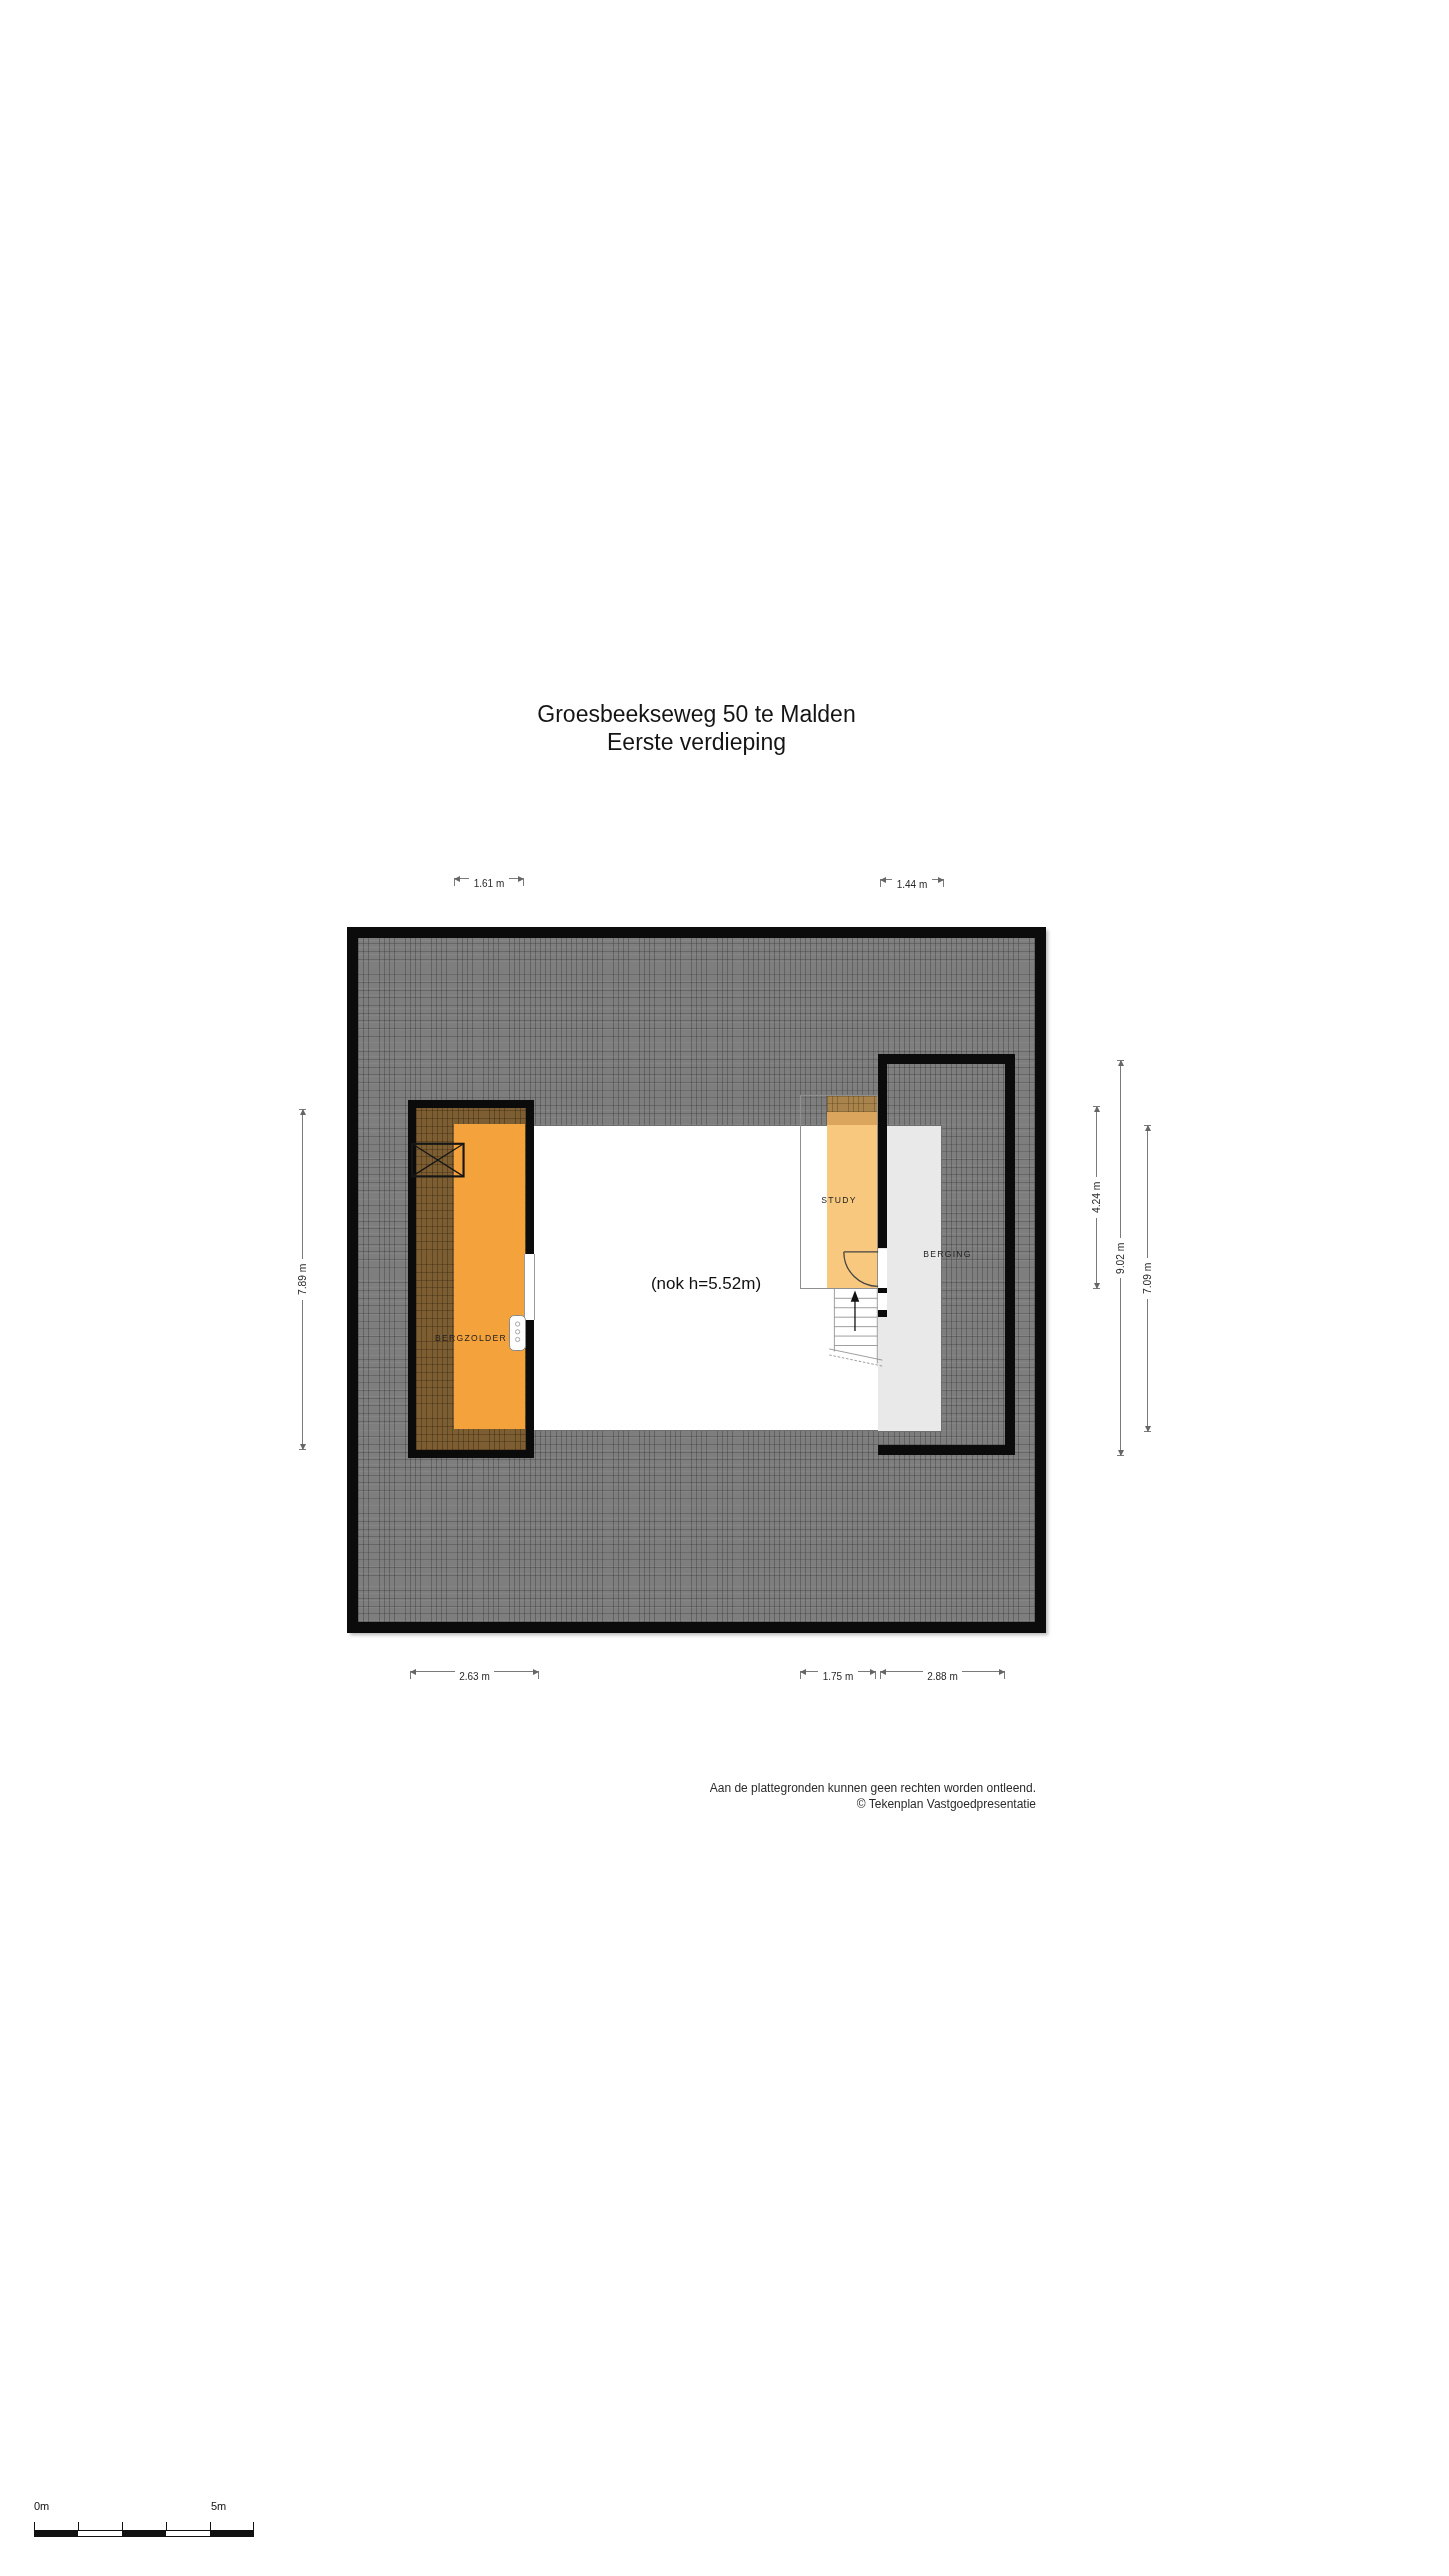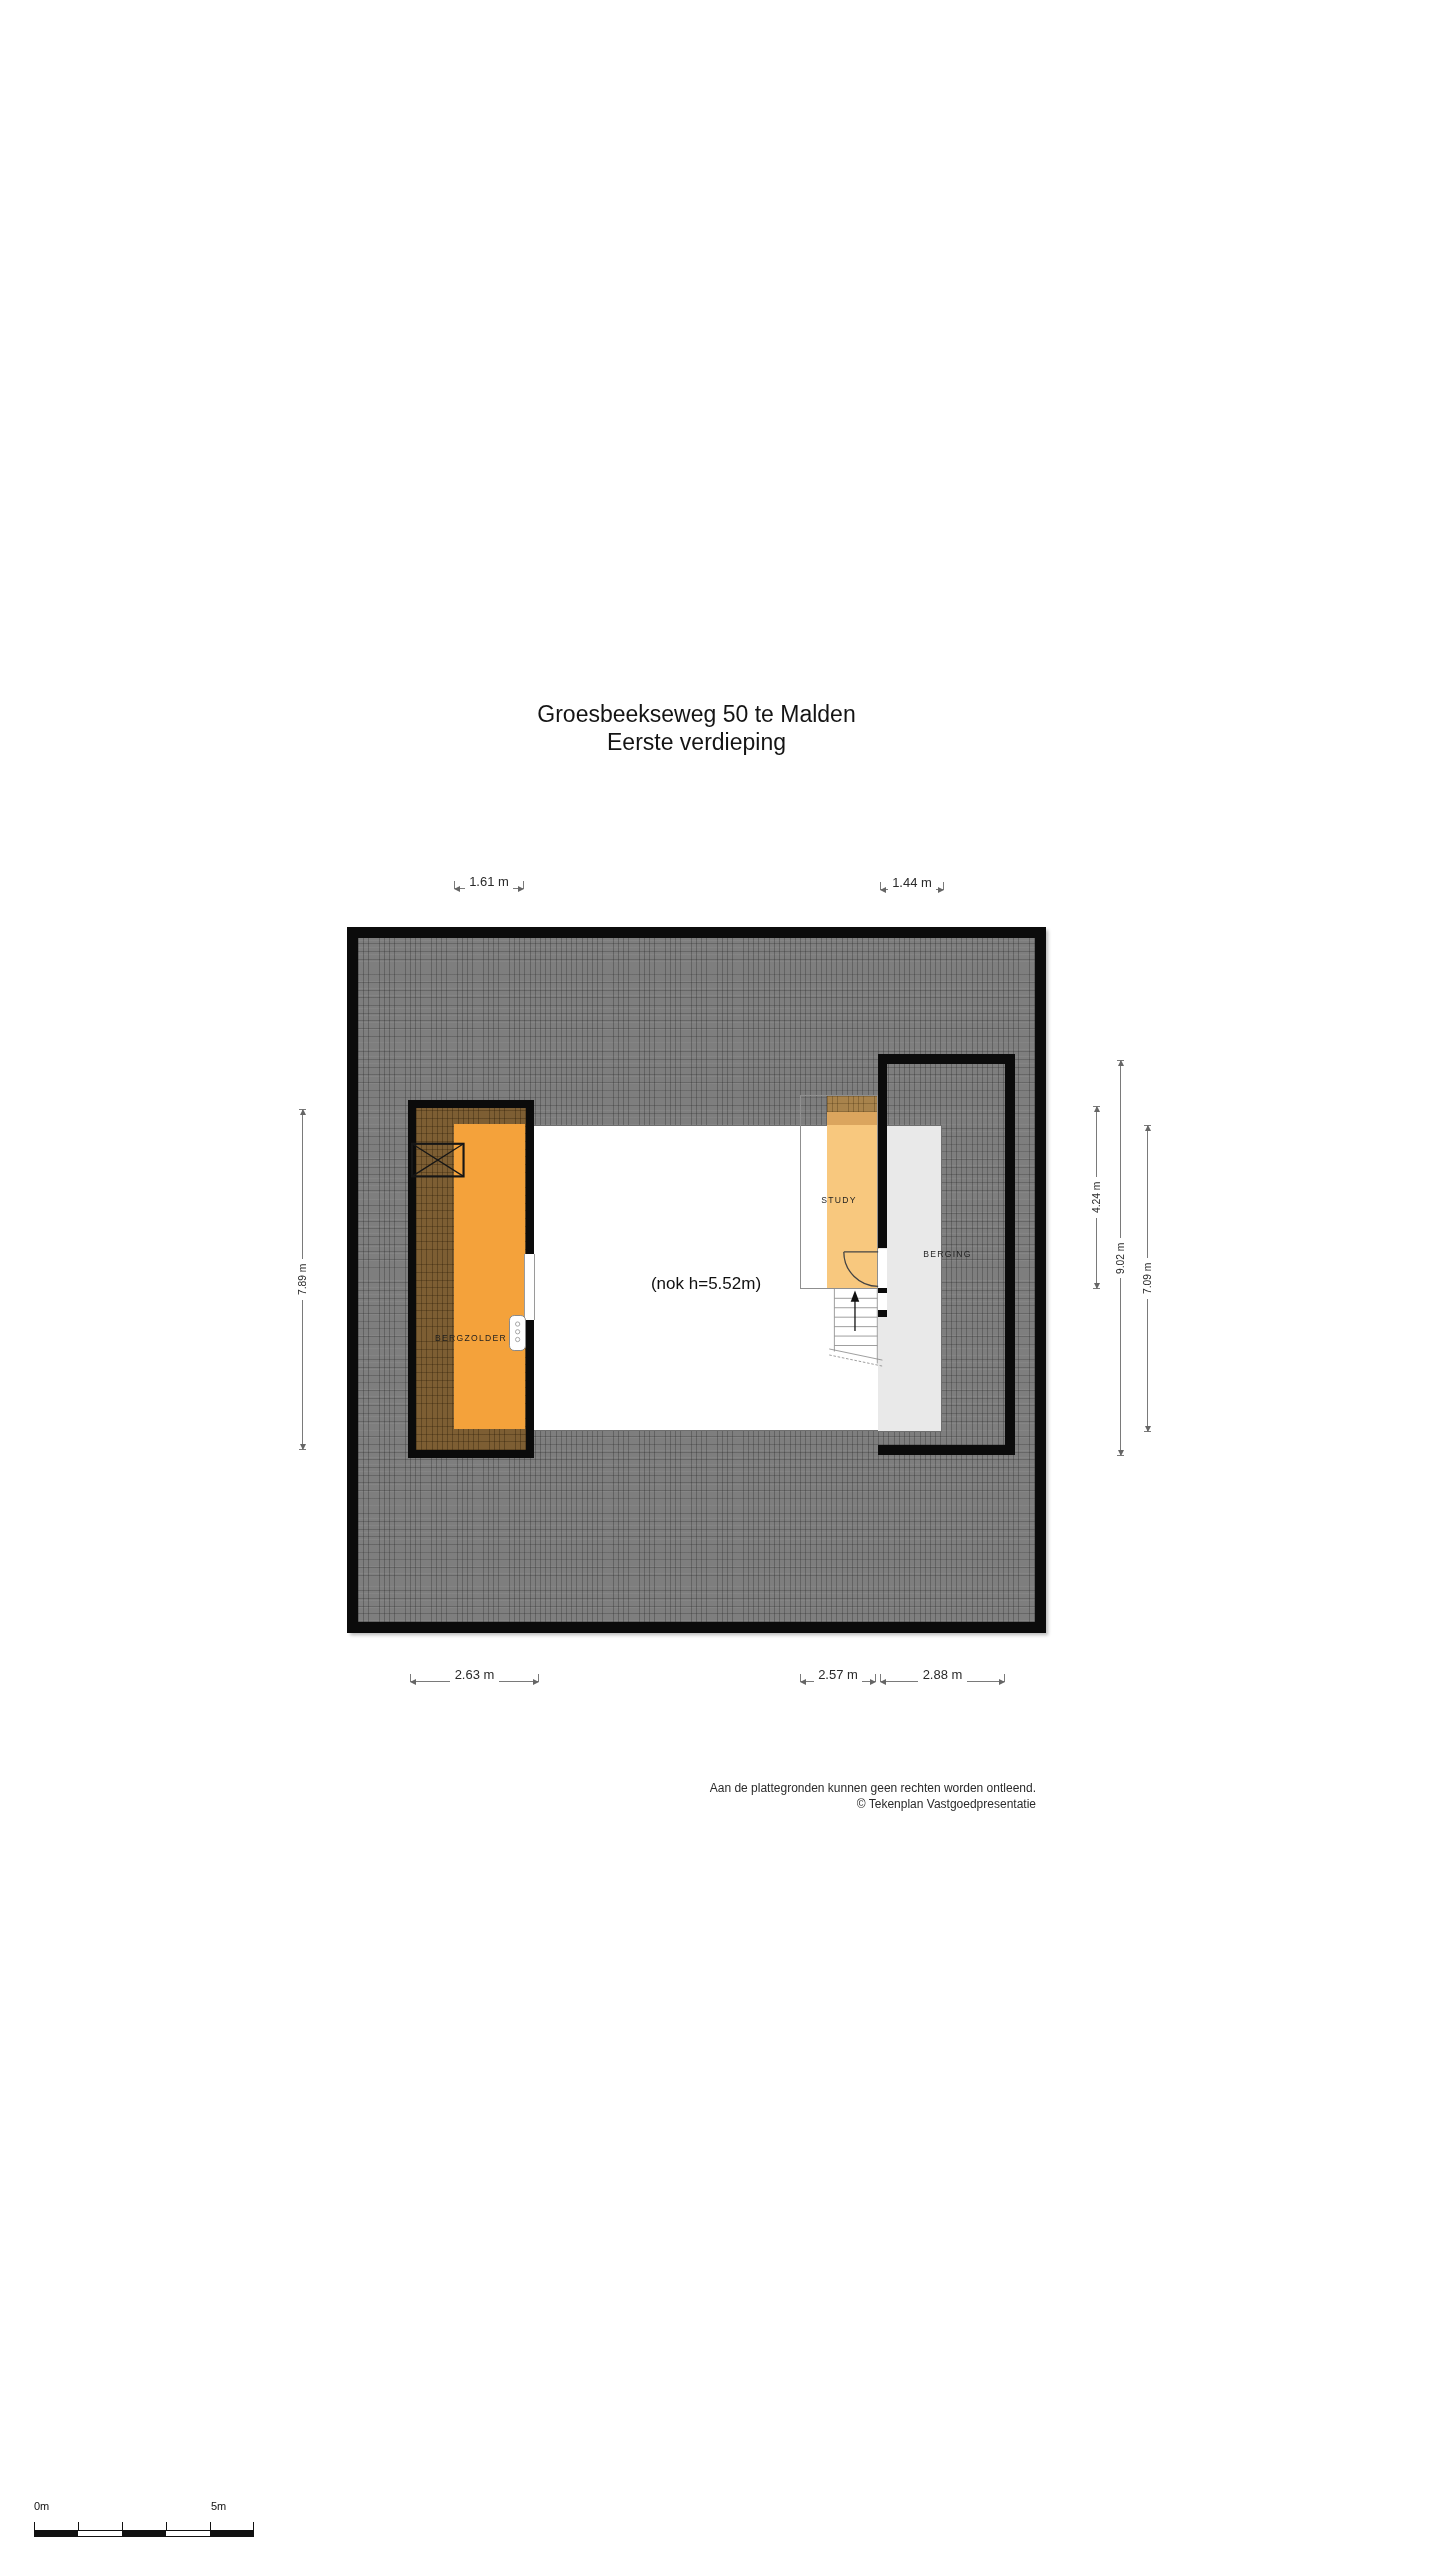--- a/index.html
+++ b/index.html
@@ -53,22 +53,22 @@
   .study-orange{left:827px;top:1125px;width:52px;height:164px;background:#f8c87e;}
   .wall{background:#0b0b0b;}
   .gap-white{background:#ffffff;}
   .door-gap-left{left:524px;top:1254px;width:11px;height:66px;background:#ffffff;
                  border-left:0.9px solid #9a9a9a;border-right:0.9px solid #9a9a9a;box-sizing:border-box;}
   .radiator{left:509px;top:1315px;width:17px;height:36px;background:#ffffff;
             border:0.9px solid #8a8a8a;border-radius:5.2px;box-sizing:border-box;}
   .nok-note{left:534px;top:1274px;width:344px;text-align:center;font-size:17px;color:#101010;}
 
   
-  .dim-h{position:absolute;height:11px;display:flex;align-items:flex-end;
-         font-size:13px;color:#2a2a2a;white-space:nowrap;}
+  .dim-h{position:absolute;height:11px;display:flex;align-items:flex-start;
+         font-size:10px;color:#2a2a2a;white-space:nowrap;}
   .dim-h .tick{width:0.9px;height:7.7px;background:#7a7a7a;}
   .dim-h .ln{position:relative;flex:1;height:0;border-top:0.9px solid #7a7a7a;}
   .dim-h .ln.a::before{content:"";position:absolute;left:-0.9px;top:-3.4px;width:0;height:0;
          border-style:solid;border-width:3px 6.9px 3px 0;
          border-color:transparent #666 transparent transparent;}
   .dim-h .ln.b::after{content:"";position:absolute;right:-0.9px;top:-3.4px;width:0;height:0;
          border-style:solid;border-width:3px 0 3px 6.9px;
          border-color:transparent transparent transparent #666;}
   .dim-h .dlabel{padding:0 4.3px;}
   .dim-v{position:absolute;width:11px;display:flex;flex-direction:column;align-items:center;
@@ -148,21 +148,21 @@
 <div class="dim-h" style="left:410px;top:1671px;width:129px">
   <i class="tick"></i>
     <i class="ln a"></i>
     <span class="dlabel">2.63 m</span>
     <i class="ln b"></i>
     <i class="tick"></i>
 </div>
 <div class="dim-h" style="left:800px;top:1671px;width:76px">
   <i class="tick"></i>
     <i class="ln a"></i>
-    <span class="dlabel">2.57 m</span>
+    <span class="dlabel">1.75 m</span>
     <i class="ln b"></i>
     <i class="tick"></i>
 </div>
 <div class="dim-h" style="left:880px;top:1671px;width:125px">
   <i class="tick"></i>
     <i class="ln a"></i>
     <span class="dlabel">2.88 m</span>
     <i class="ln b"></i>
     <i class="tick"></i>
 </div>

